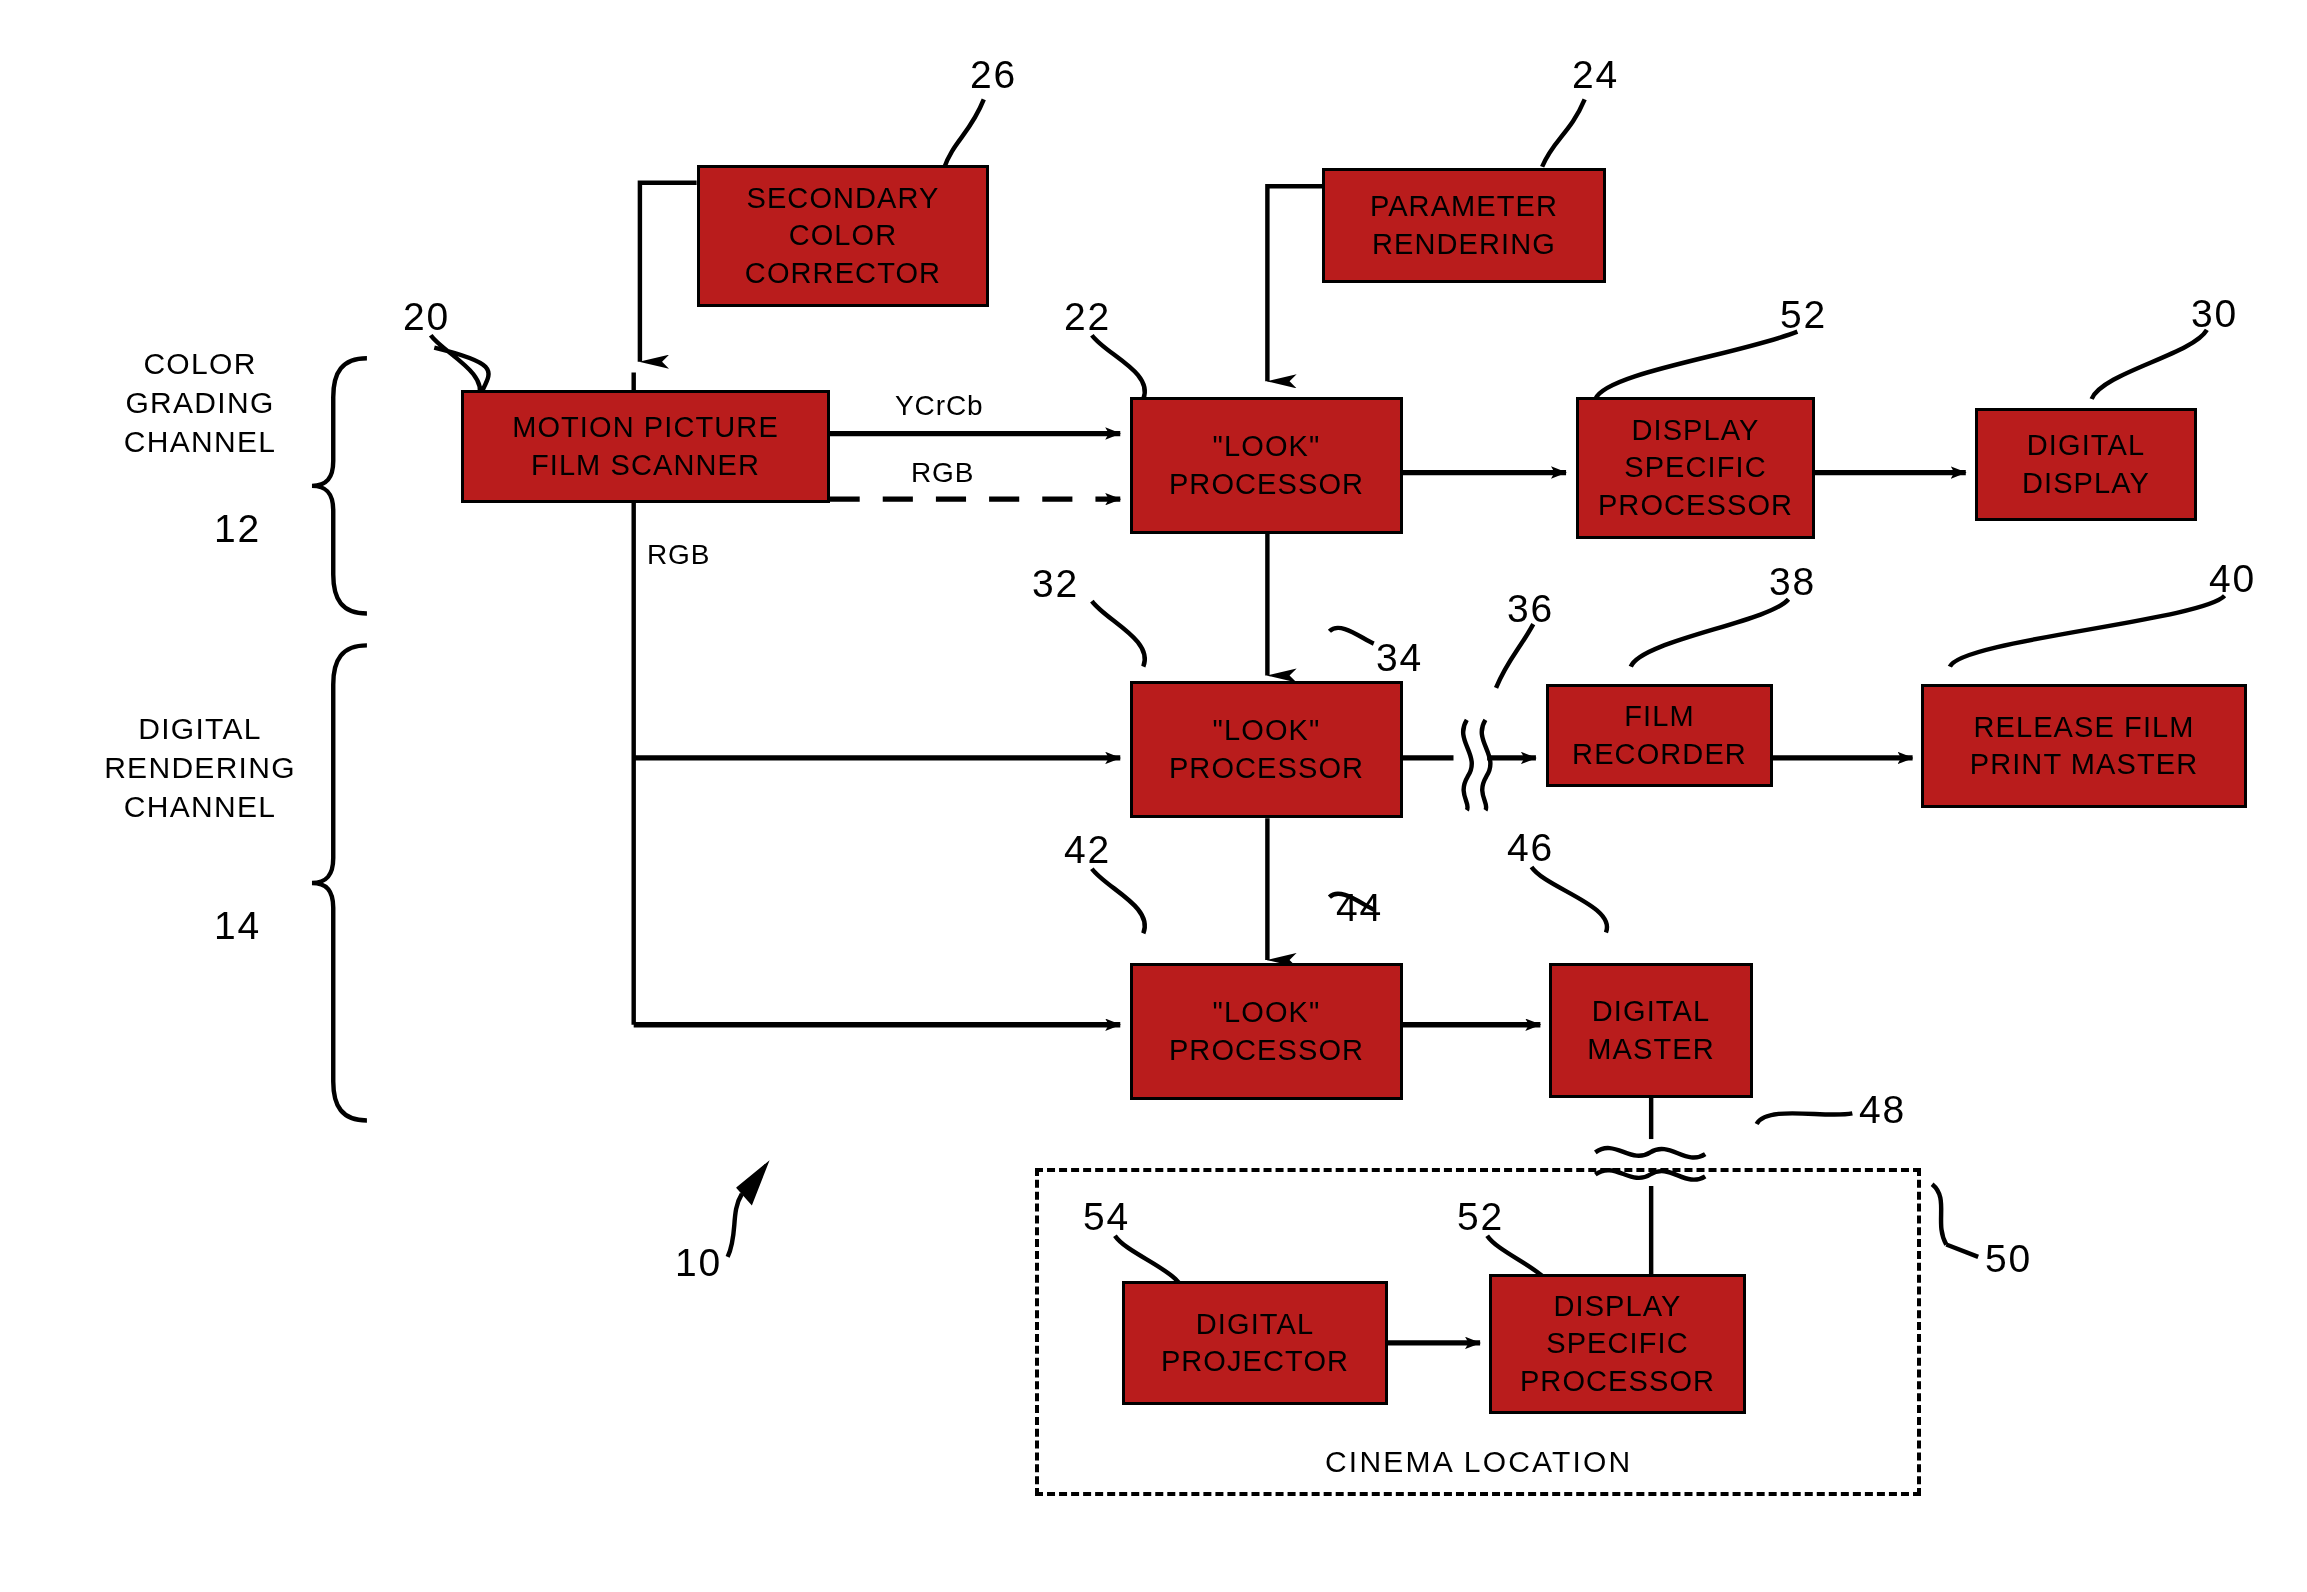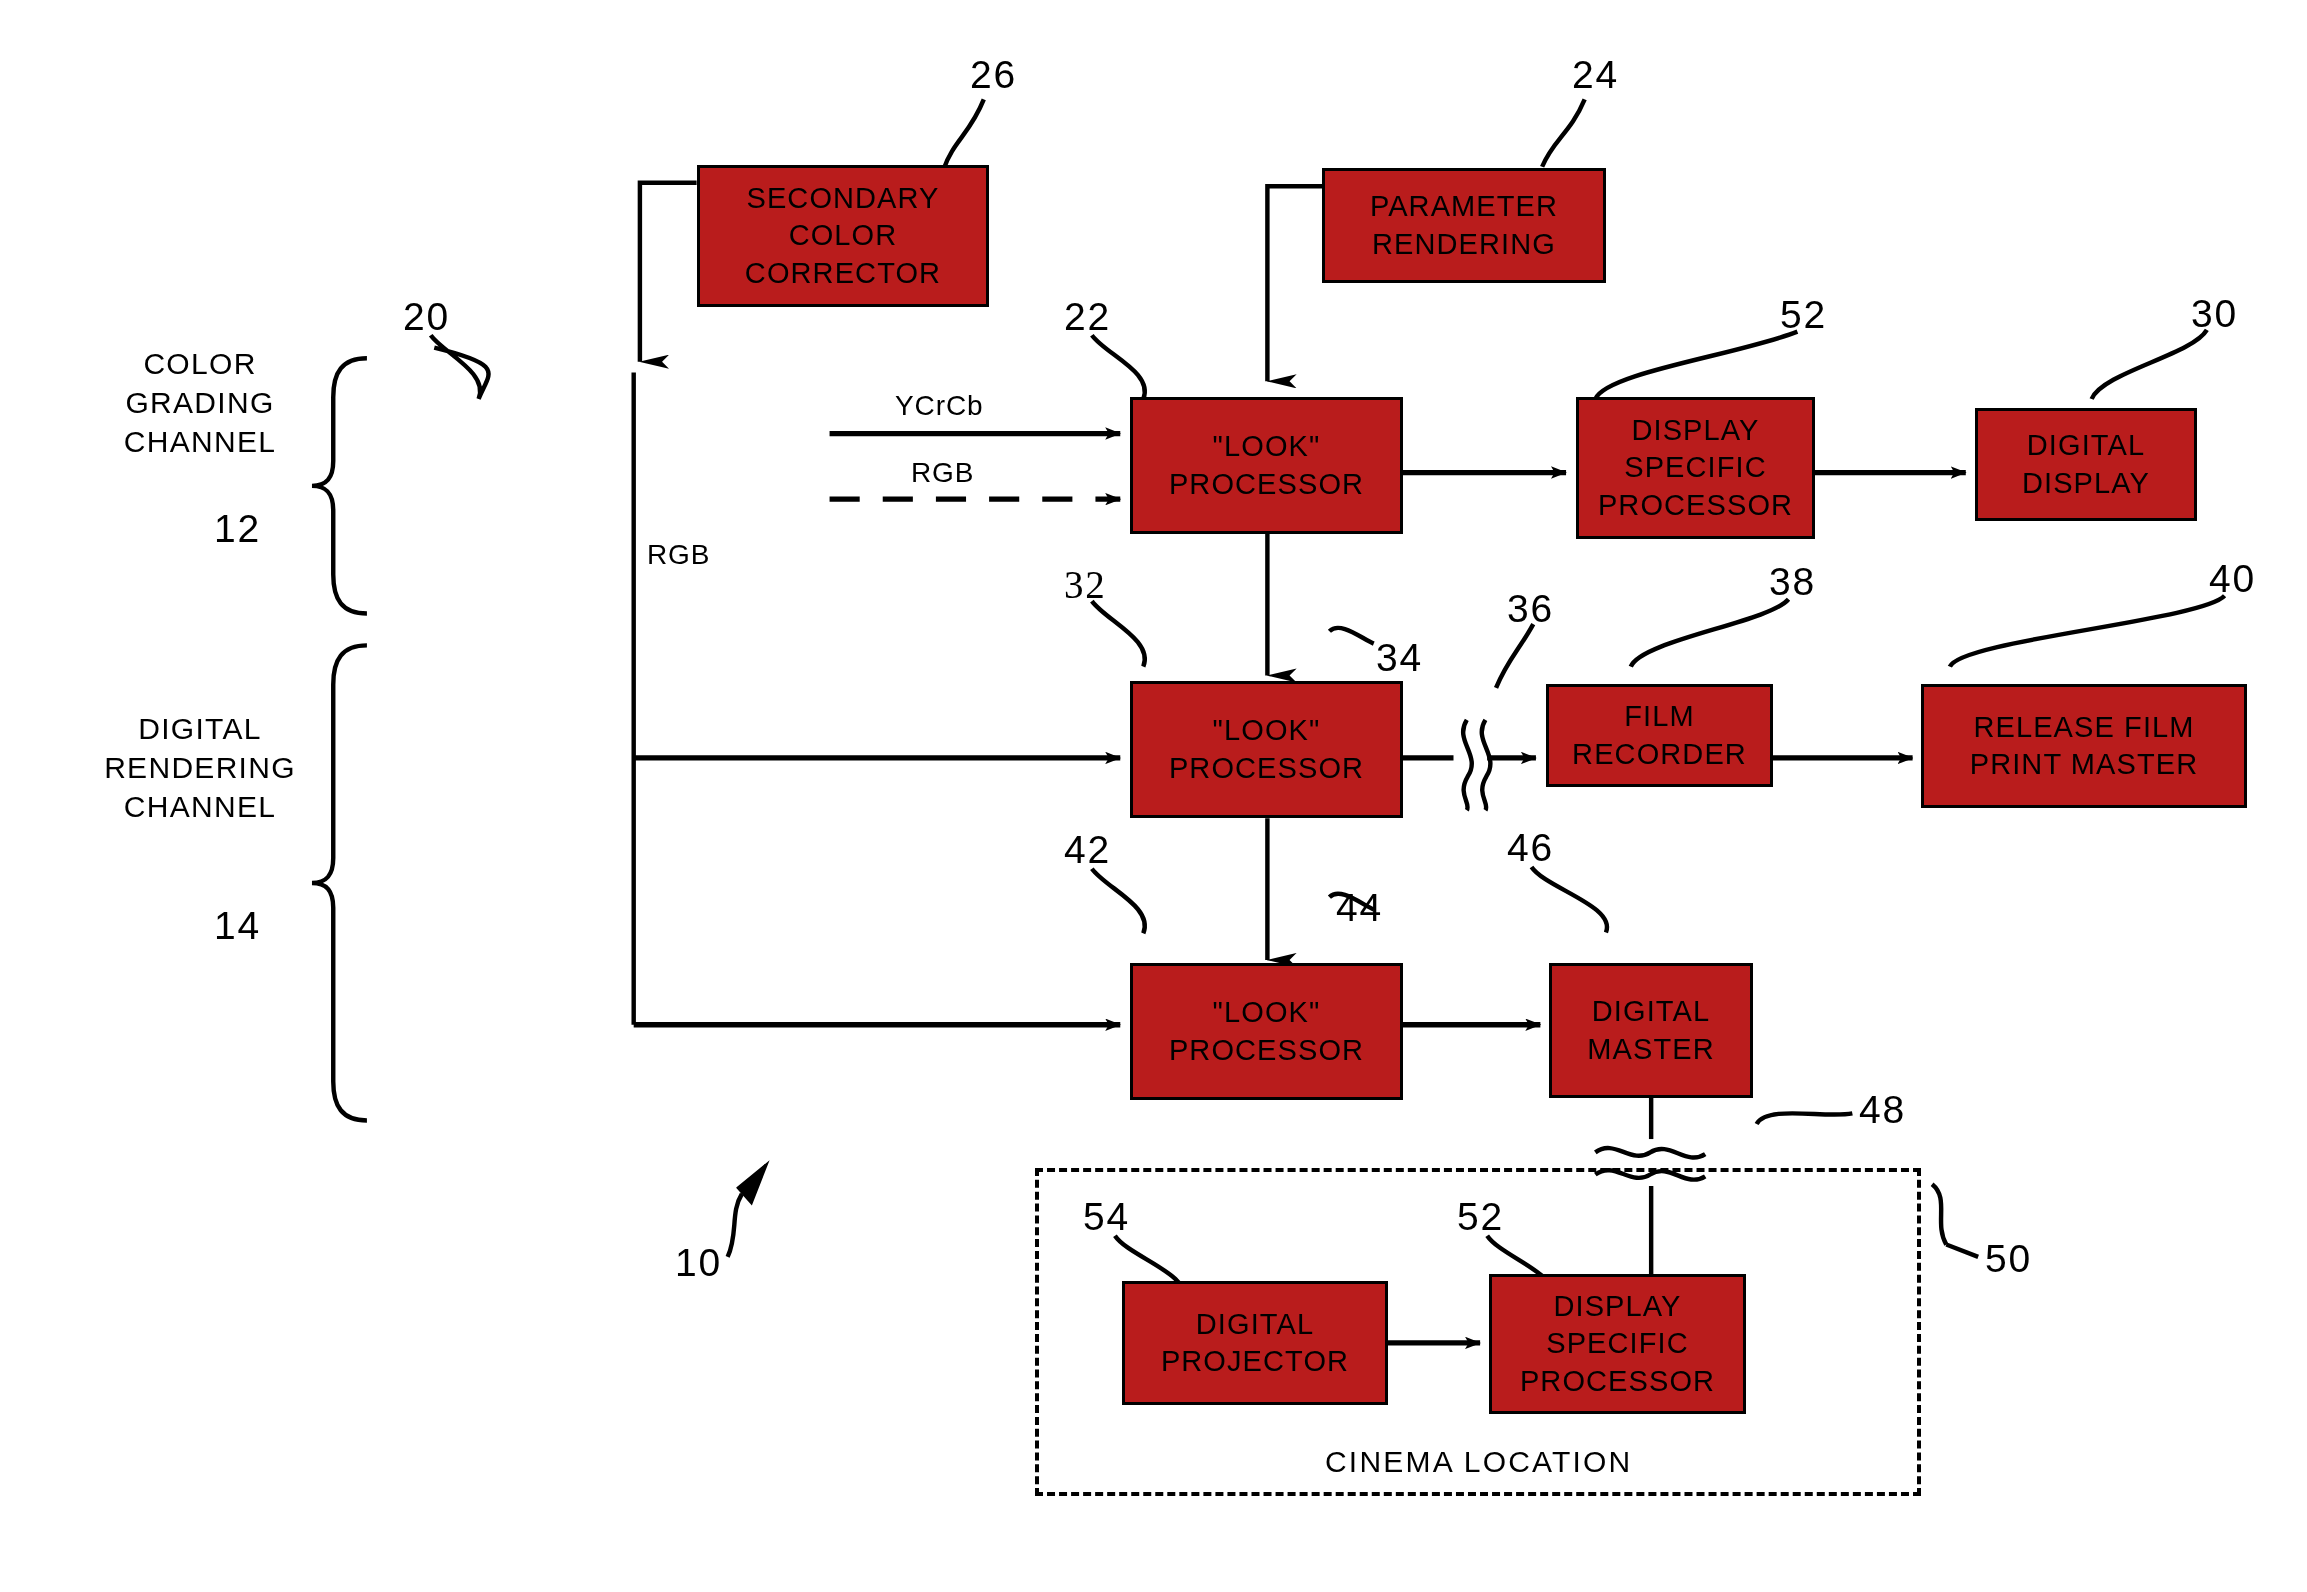--- a/index.html
+++ b/index.html
@@ -120,20 +120,24 @@
     <span>SECONDARY
 COLOR
 CORRECTOR</span>
   </div>
 
   <div class="box" style="left:1322px;top:168px;width:284px;height:115px;">
     <span>PARAMETER
 RENDERING</span>
   </div>
 
+  <div class="box" style="left:461px;top:390px;width:369px;height:113px;">
+    <span>MOTION PICTURE
+FILM SCANNER</span>
+  </div>
 
   <div class="box" style="left:1130px;top:397px;width:273px;height:137px;">
     <span>"LOOK"
 PROCESSOR</span>
   </div>
 
   <div class="box" style="left:1576px;top:397px;width:239px;height:142px;">
     <span>DISPLAY
 SPECIFIC
 PROCESSOR</span>
@@ -195,21 +199,21 @@
   <div class="sigtxt" style="left:911px;top:457px;">RGB</div>
   <div class="sigtxt" style="left:647px;top:539px;">RGB</div>
 
   <div class="lbl" style="left:970px;top:53px;">26</div>
   <div class="lbl" style="left:1572px;top:53px;">24</div>
   <div class="lbl" style="left:403px;top:295px;">20</div>
   <div class="lbl" style="left:214px;top:507px;">12</div>
   <div class="lbl" style="left:1064px;top:295px;">22</div>
   <div class="lbl" style="left:1780px;top:293px;">52</div>
   <div class="lbl" style="left:2191px;top:292px;">30</div>
-  <div class="lbl" style="left:1064px;top:562px;font-family:Liberation Serif, serif;">32</div>
+  <div class="lbl" style="left:1032px;top:562px;">32</div>
   <div class="lbl" style="left:1376px;top:620px;margin-top:16px;">34</div>
   <div class="lbl" style="left:1507px;top:587px;">36</div>
   <div class="lbl" style="left:1769px;top:560px;">38</div>
   <div class="lbl" style="left:2209px;top:557px;">40</div>
   <div class="lbl" style="left:214px;top:904px;">14</div>
   <div class="lbl" style="left:1064px;top:828px;">42</div>
   <div class="lbl" style="left:1336px;top:886px;">44</div>
   <div class="lbl" style="left:1507px;top:826px;">46</div>
   <div class="lbl" style="left:1859px;top:1088px;">48</div>
   <div class="lbl" style="left:675px;top:1241px;">10</div>

